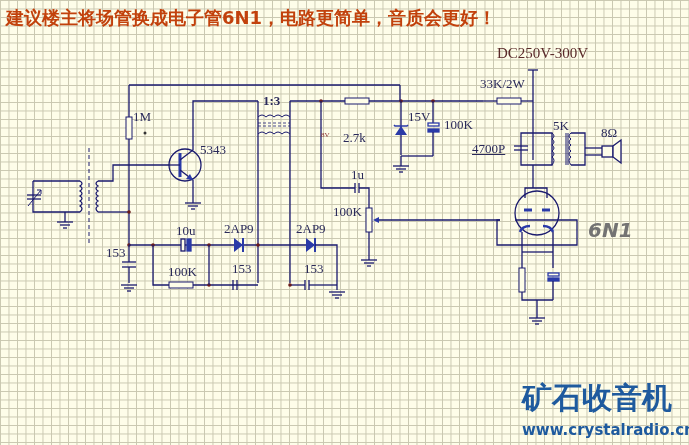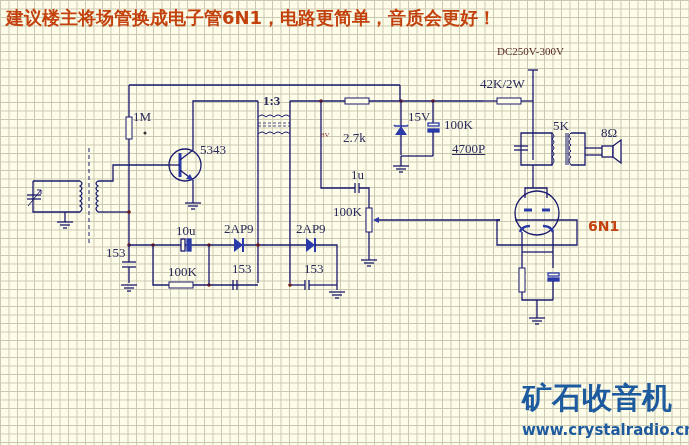--- a/index.html
+++ b/index.html
@@ -9,22 +9,22 @@
     background-color:#fefde9;
     background-image:
       linear-gradient(to right, #c9c7b0 1px, transparent 1px),
       linear-gradient(to bottom, #c9c7b0 1px, transparent 1px);
     background-size:8.5px 8.5px; }
   svg { position:absolute; left:0; top:0; }
   .title { position:absolute; left:6px; top:6px; font-family:"DejaVu Sans", sans-serif; font-weight:bold;
            font-size:18px; color:#c2410c; letter-spacing:0px; white-space:nowrap; }
   .lbl { position:absolute; font-family:"Liberation Serif", serif; font-size:13px; color:#2a2a5a; white-space:nowrap; }
   .lbl.small { font-size:7px; color:#8a3030; }
-  .lbl.dc { color:#5a2a2a; font-size:11px; }
-  .tube-lbl { position:absolute; font-family:"DejaVu Sans", sans-serif; font-weight:bold; font-size:14px; color:#c2410c; }
+  .lbl.dc { color:#5a2a2a; font-size:15px; }
+  .tube-lbl { position:absolute; font-family:"DejaVu Sans", sans-serif; font-weight:bold; font-size:20px; color:#737373;font-style:italic; }
   .logo { position:absolute; left:522px; top:378px; font-family:Liberation Serif, serif; font-weight:bold;
           font-size:30px; color:#1e5a9e; letter-spacing:0px; white-space:nowrap; }
   .url { position:absolute; left:522px; top:421px; font-family:"DejaVu Sans", sans-serif; font-weight:bold;
          font-size:15px; color:#1e5a9e; white-space:nowrap; }
 </style>
 </head>
 <body>
 
 <div class="grid"></div>
 
@@ -216,22 +216,22 @@
 <div class="title">建议楼主将场管换成电子管6N1，电路更简单，音质会更好！</div>
 
 <div class="lbl dc" style="left:497px;top:45px;">DC250V-300V</div>
 <div class="lbl" style="left:133px;top:109px;">1M</div>
 <div class="lbl" style="left:200px;top:142px;">5343</div>
 <div class="lbl" style="left:263px;top:93px;font-weight:bold;">1:3</div>
 <div class="lbl" style="left:343px;top:106px;margin-top:24px;">2.7k</div>
 <div class="lbl small" style="left:321px;top:131px;">8V</div>
 <div class="lbl" style="left:408px;top:109px;text-align:right;">15V</div>
 <div class="lbl" style="left:444px;top:117px;">100K</div>
-<div class="lbl" style="left:480px;top:76px;">42K/2W</div>
-<div class="lbl" style="left:452px;top:141px;text-decoration:underline;">4700P</div>
+<div class="lbl" style="left:480px;top:76px;">33K/2W</div>
+<div class="lbl" style="left:472px;top:141px;text-decoration:underline;">4700P</div>
 <div class="lbl" style="left:553px;top:118px;">5K</div>
 <div class="lbl" style="left:601px;top:125px;">8Ω</div>
 <div class="tube-lbl" style="left:588px;top:218px;">6N1</div>
 <div class="lbl" style="left:351px;top:167px;">1u</div>
 <div class="lbl" style="left:333px;top:204px;">100K</div>
 <div class="lbl" style="left:176px;top:223px;">10u</div>
 <div class="lbl" style="left:168px;top:264px;">100K</div>
 <div class="lbl" style="left:224px;top:221px;">2AP9</div>
 <div class="lbl" style="left:296px;top:221px;">2AP9</div>
 <div class="lbl" style="left:106px;top:245px;">153</div>

